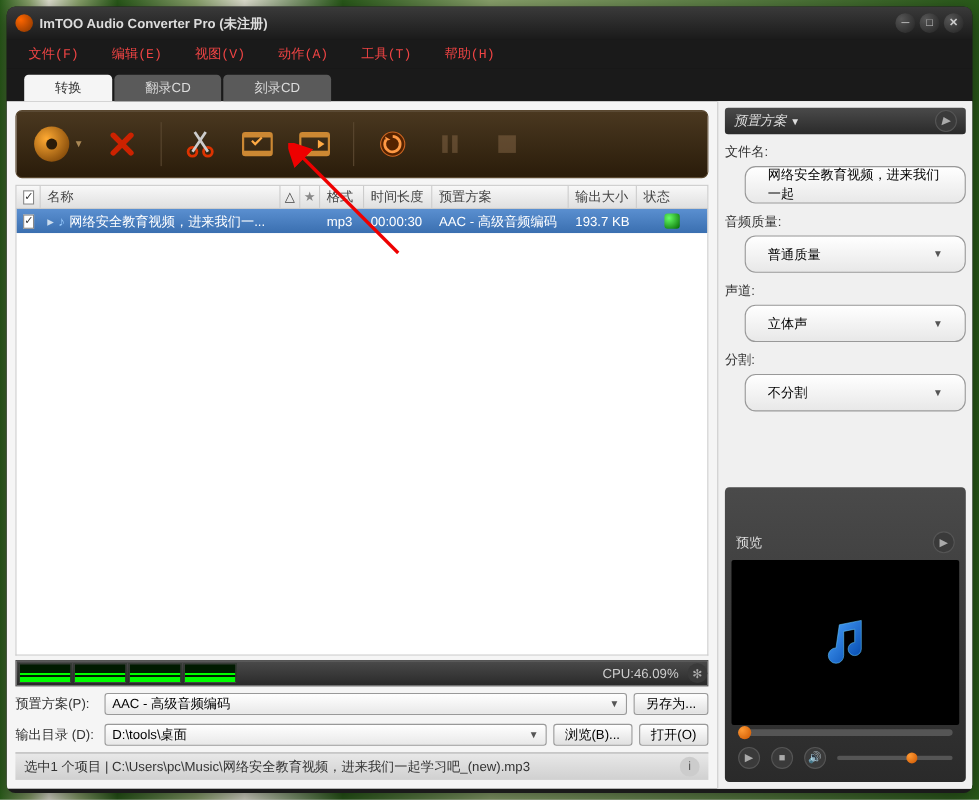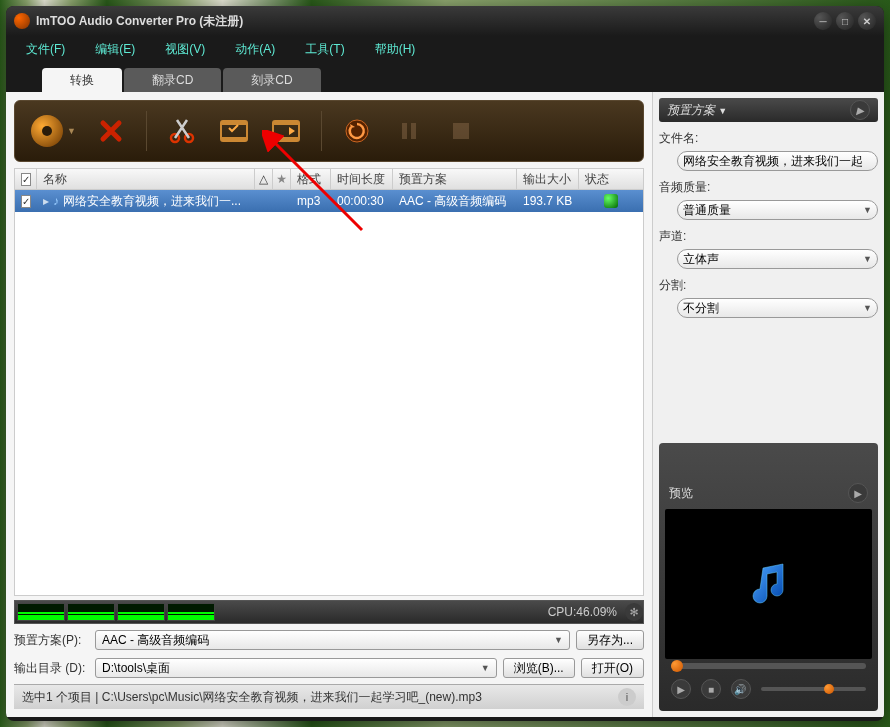--- a/index.html
+++ b/index.html
@@ -3,22 +3,22 @@
 <meta charset="utf-8">
 <style>
 * { margin: 0; padding: 0; box-sizing: border-box; font-family: "Microsoft YaHei", Arial, sans-serif; font-size: 12px; }
 body { background: linear-gradient(90deg, #2a5c1a 0%, #8fa870 3%, #e8e8d8 5%, #8fa870 8%, #2a5c1a 12%, #8fa870 20%, #e8e8d8 25%, #2a5c1a 35%, #8fa870 50%, #2a5c1a 100%); width: 890px; height: 727px; overflow: hidden; }
 .window { position: absolute; top: 6px; left: 6px; width: 878px; height: 715px; background: #1a1a1a; border-radius: 8px; box-shadow: 0 4px 20px rgba(0,0,0,0.5); overflow: hidden; }
 .titlebar { height: 30px; background: linear-gradient(#3a3a3a, #1a1a1a); display: flex; align-items: center; padding: 0 8px; color: #ddd; font-weight: bold; }
 .titlebar .appicon { width: 16px; height: 16px; margin-right: 6px; background: radial-gradient(circle at 30% 30%, #ff6600, #803300); border-radius: 50%; }
 .titlebar .spacer { flex: 1; }
 .winbtn { width: 18px; height: 18px; border-radius: 50%; background: radial-gradient(circle at 30% 30%, #555, #222); margin-left: 4px; display: flex; align-items: center; justify-content: center; color: #ccc; cursor: pointer; font-size: 10px; }
 .menubar { height: 26px; background: #1a1a1a; display: flex; align-items: center; padding: 0 20px; gap: 30px; }
-.menubar span { color: #5eead4; cursor: pointer; }
-.tabrow { height: 30px; background: #1a1a1a; display: flex; padding-left: 36px; padding-top: 6px; }
+.menubar span { color: #ef4444; cursor: pointer; font-family: Liberation Mono, monospace; }
+.tabrow { height: 30px; background: #1a1a1a; display: flex; padding-left: 16px; padding-top: 6px; }
 .tab { padding: 4px 28px; background: #5a5a5a; color: #ddd; border-radius: 4px 4px 0 0; margin-right: 2px; cursor: pointer; }
 .tab.active { background: #f5f5f5; color: #333; }
 .body-area { display: flex; height: 625px; background: #f5f5f5; }
 .left-col { flex: 1; display: flex; flex-direction: column; padding: 8px; }
 .right-col { width: 232px; background: #f0f0f0; border-left: 1px solid #ccc; padding: 6px; display: flex; flex-direction: column; }
 .toolbar { height: 62px; background: linear-gradient(#4a3820, #2a1c0a); border-radius: 6px; display: flex; align-items: center; padding: 0 16px; gap: 18px; border: 1px solid #5a4830; }
 .tbtn { width: 34px; height: 34px; display: flex; align-items: center; justify-content: center; cursor: pointer; }
 .tbtn.disc { background: radial-gradient(circle at 35% 35%, #ffaa33, #663300); border-radius: 50%; width: 32px; height: 32px; position: relative; }
 .tbtn.disc::after { content:''; position:absolute; width:10px; height:10px; background:#2a1c0a; border-radius:50%; }
 .dropdown-arrow { color: #aa8855; margin-left: 4px; font-size: 9px; }
@@ -33,21 +33,21 @@
 .cpugraph::before { content:''; position:absolute; bottom:0; left:0; right:0; height: 60%; background: linear-gradient(transparent 20%, #00ff00 20%, #00ff00 40%, transparent 40%, transparent 50%, #00ff00 50%); }
 .bottom-rows { margin-top: 4px; }
 .brow { display: flex; align-items: center; height: 24px; margin-bottom: 4px; gap: 6px; }
 .blabel { color: #333; width: 75px; }
 .bselect { flex: 1; height: 20px; background: linear-gradient(#fff, #e8e8e8); border: 1px solid #999; border-radius: 3px; padding: 0 6px; display: flex; align-items: center; justify-content: space-between; cursor: pointer; }
 .bselect .arr { font-size: 9px; color: #555; }
 .bbtn { padding: 0 10px; height: 20px; background: linear-gradient(#fff, #e0e0e0); border: 1px solid #999; border-radius: 3px; display: flex; align-items: center; cursor: pointer; }
 .statusbar { height: 22px; background: linear-gradient(#e8e8e8, #d0d0d0); display: flex; align-items: center; padding: 12px 8px; color: #333; border-top: 1px solid #aaa; }
 .rhead { height: 24px; background: linear-gradient(#4a4a4a, #2a2a2a); color: #ddd; display: flex; align-items: center; padding: 0 8px; border-radius: 3px; justify-content: space-between; font-style: italic; }
 .rlabel { color: #333; margin: 8px 0 4px 0; }
-.rselect { height: 20px; background: linear-gradient(#fff, #e8e8e8); border: 1px solid #999; border-radius: 10px; padding: 0 5px; display: flex; align-items: center; justify-content: space-between; cursor: pointer; margin-left: 18px; }
+.rselect { height: 34px; background: linear-gradient(#fff, #e8e8e8); border: 1px solid #999; border-radius: 10px; padding: 0 20px; display: flex; align-items: center; justify-content: space-between; cursor: pointer; margin-left: 18px; }
 .rselect .arr { font-size: 9px; color: #555; }
 .preview { background: linear-gradient(#4a4a4a, #2a2a2a); border-radius: 4px; margin-top: auto; padding: 6px; }
 .preview-head { color: #ddd; display: flex; justify-content: space-between; align-items: center; padding: 2px 4px 6px; margin-top: 32px; }
 .preview-canvas { height: 150px; background: #000; border-radius: 2px; display: flex; align-items: center; justify-content: center; }
 .preview-time { color: #ccc; text-align: center; padding: 8px 0 4px; }
 .slider { height: 6px; background: #555; border-radius: 3px; margin: 4px 6px; position: relative; }
 .slider .dot { width: 12px; height: 12px; background: radial-gradient(circle at 30% 30%, #ff9933, #cc5500); border-radius: 50%; position: absolute; top: -3px; left: 0; }
 .pcontrols { display: flex; align-items: center; gap: 10px; padding: 6px; }
 .pctl { width: 20px; height: 20px; border-radius: 50%; background: #3a3a3a; display: flex; align-items: center; justify-content: center; color: #aaa; cursor: pointer; border: 1px solid #555; font-size: 10px; }
 .volslider { flex: 1; height: 4px; background: #555; border-radius: 2px; position: relative; }

